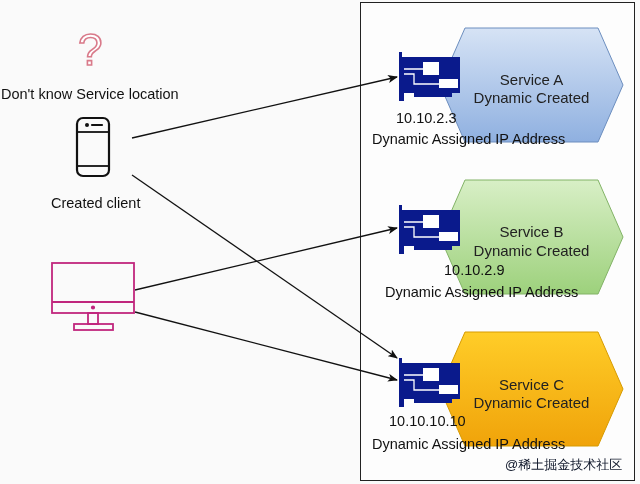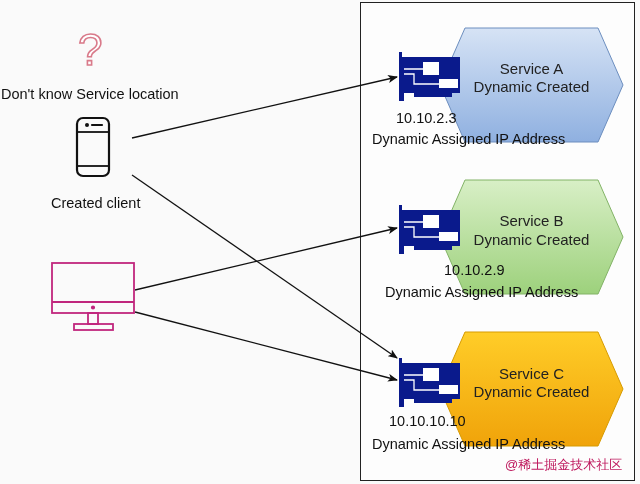--- a/index.html
+++ b/index.html
@@ -12,22 +12,23 @@
   .abs { position: absolute; }
   .txt { font-size: 14.5px; color: #111; white-space: nowrap; }
   .container-box {
     position: absolute; left: 360px; top: 2px; width: 275px; height: 479px;
     border: 1.5px solid #222; background: #fdfdfd; box-sizing: border-box;
   }
   svg { position: absolute; left: 0; top: 0; }
   .hex-label {
     position: absolute; text-align: center; font-size: 15px; line-height: 19px; color: #222;
     white-space: nowrap;
+    margin-top: 11px;
   }
-  .watermark { font-size: 13px; color: #be185d; }
+  .watermark { font-size: 13px; color: #0f172a; }
 </style>
 </head>
 <body>
 
 <div class="container-box"></div>
 
 <svg width="640" height="484">
   <defs>
     <marker id="arrowhead" markerWidth="10" markerHeight="8" refX="9" refY="4" orient="auto" markerUnits="userSpaceOnUse">
       <path d="M0,0 L10,4 L0,8 L2.5,4 z" fill="#111"></path>

